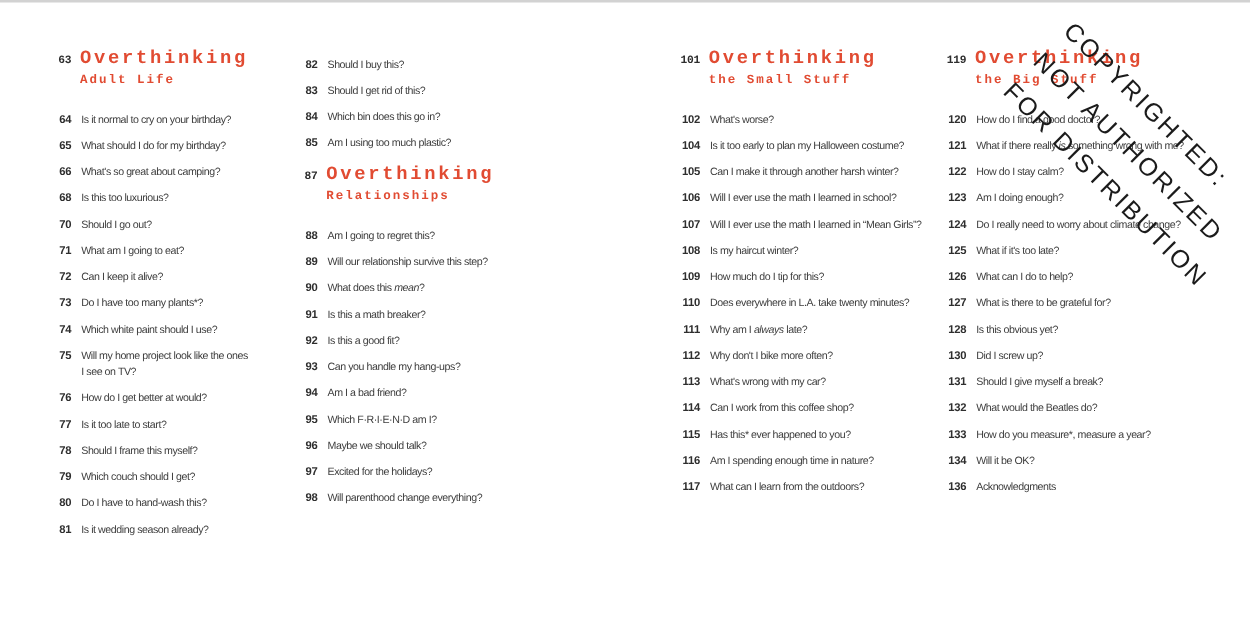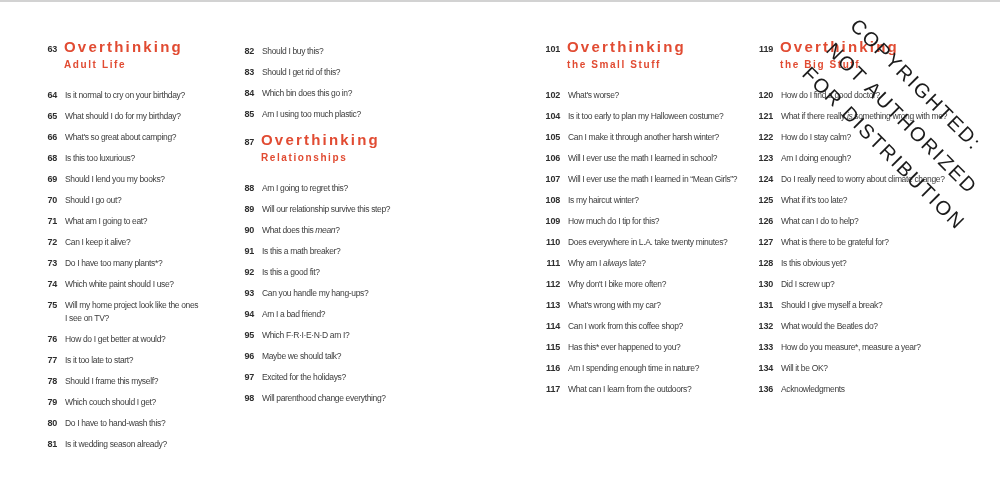--- a/index.html
+++ b/index.html
@@ -17,21 +17,21 @@
   .num{
     flex:none;width:22px;text-align:right;font-weight:bold;
     font-size:9px;line-height:13px;color:#2e2e2e;letter-spacing:-0.2px;
   }
   #col3 .num,#col4 .num{width:26px;text-align:right;}
   .txt{
     margin-left:8px;font-size:8.5px;line-height:13px;color:#3d3d3d;
     letter-spacing:-0.35px;white-space:nowrap;
   }
   .txt div{white-space:nowrap;}
-  .heading{display:flex;align-items:baseline;margin-bottom:18px;}
+  .heading{display:flex;align-items:baseline;margin-bottom:18px;font-family:Liberation Mono, monospace;}
   .heading.mid{margin-top:10px;}
   .htxt{margin-left:7px;display:block;}
   .title{
     display:block;color:#e14b32;font-weight:bold;font-size:15px;
     line-height:18px;letter-spacing:2.2px;
   }
   .subtitle{
     display:block;color:#e14b32;font-weight:bold;font-size:10px;
     line-height:12px;letter-spacing:1.6px;margin-top:3px;
   }
@@ -65,24 +65,20 @@
     </div>
     <div class="item">
       <span class="num">66</span>
       <span class="txt">What's so great about camping?</span>
     </div>
     <div class="item">
       <span class="num">68</span>
       <span class="txt">Is this too luxurious?</span>
     </div>
     <div class="item">
-      <span class="num">69</span>
-      <span class="txt">Should I lend you my books?</span>
-    </div>
-    <div class="item">
       <span class="num">70</span>
       <span class="txt">Should I go out?</span>
     </div>
     <div class="item">
       <span class="num">71</span>
       <span class="txt">What am I going to eat?</span>
     </div>
     <div class="item">
       <span class="num">72</span>
       <span class="txt">Can I keep it alive?</span>

